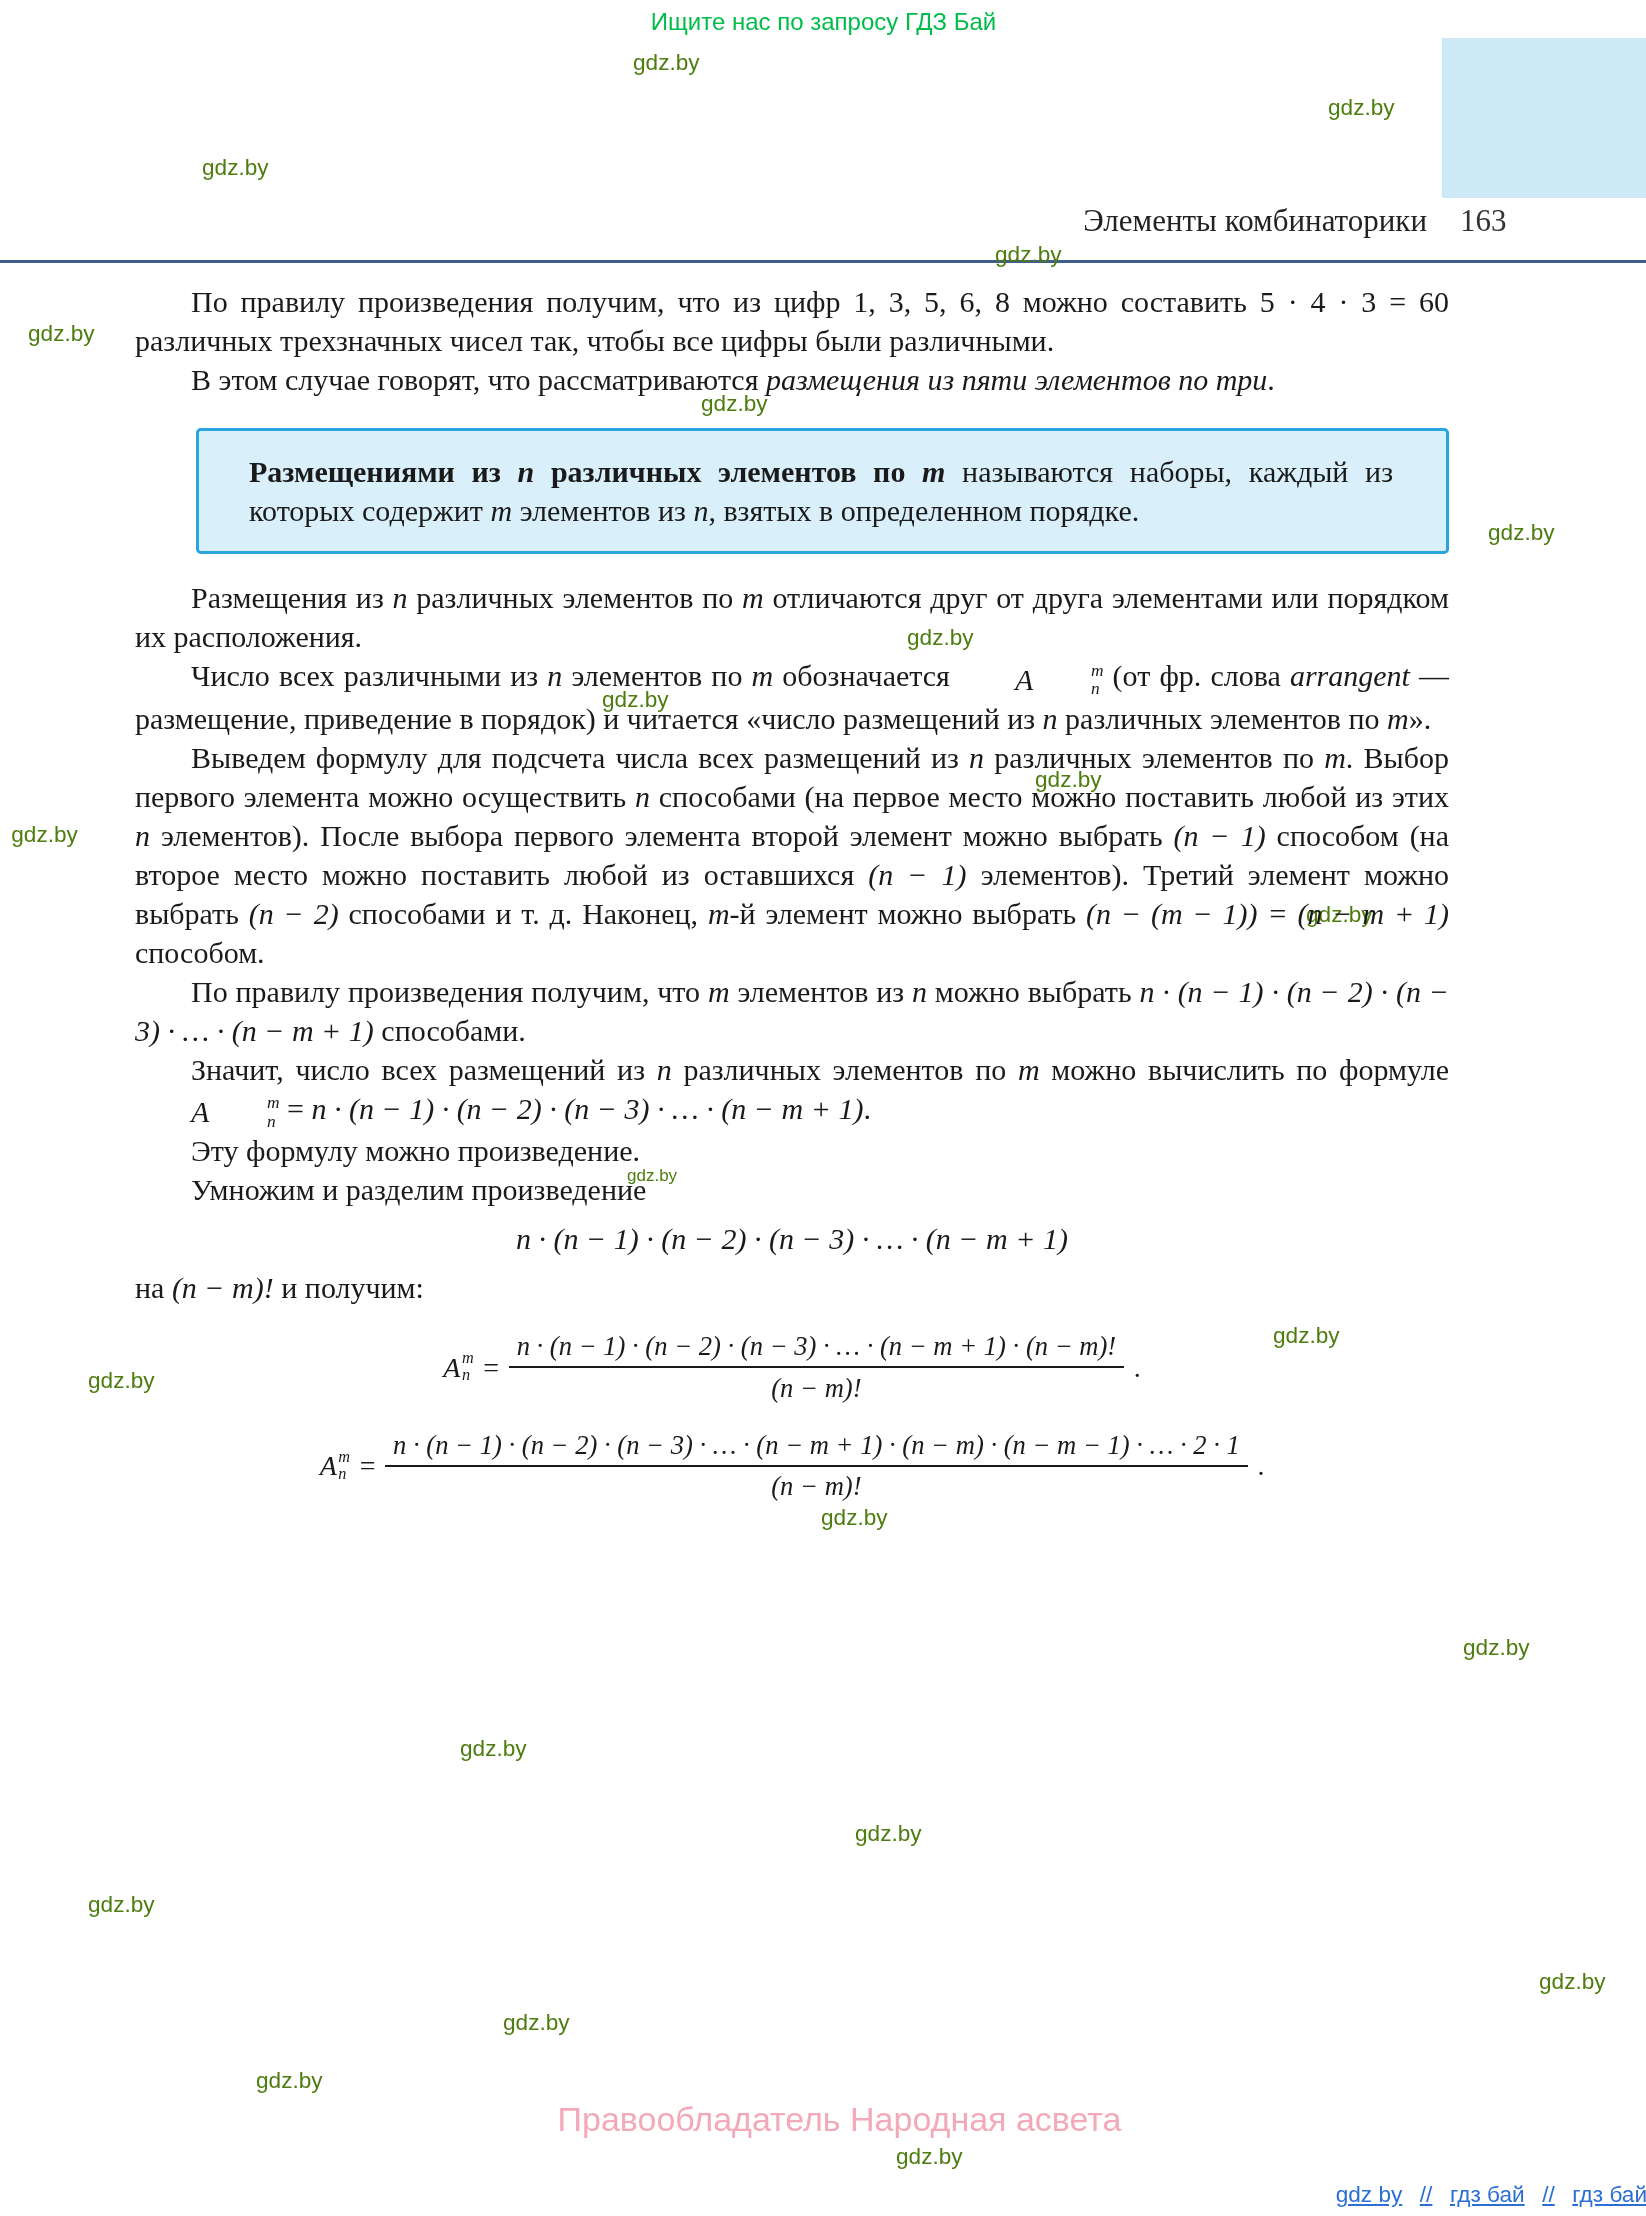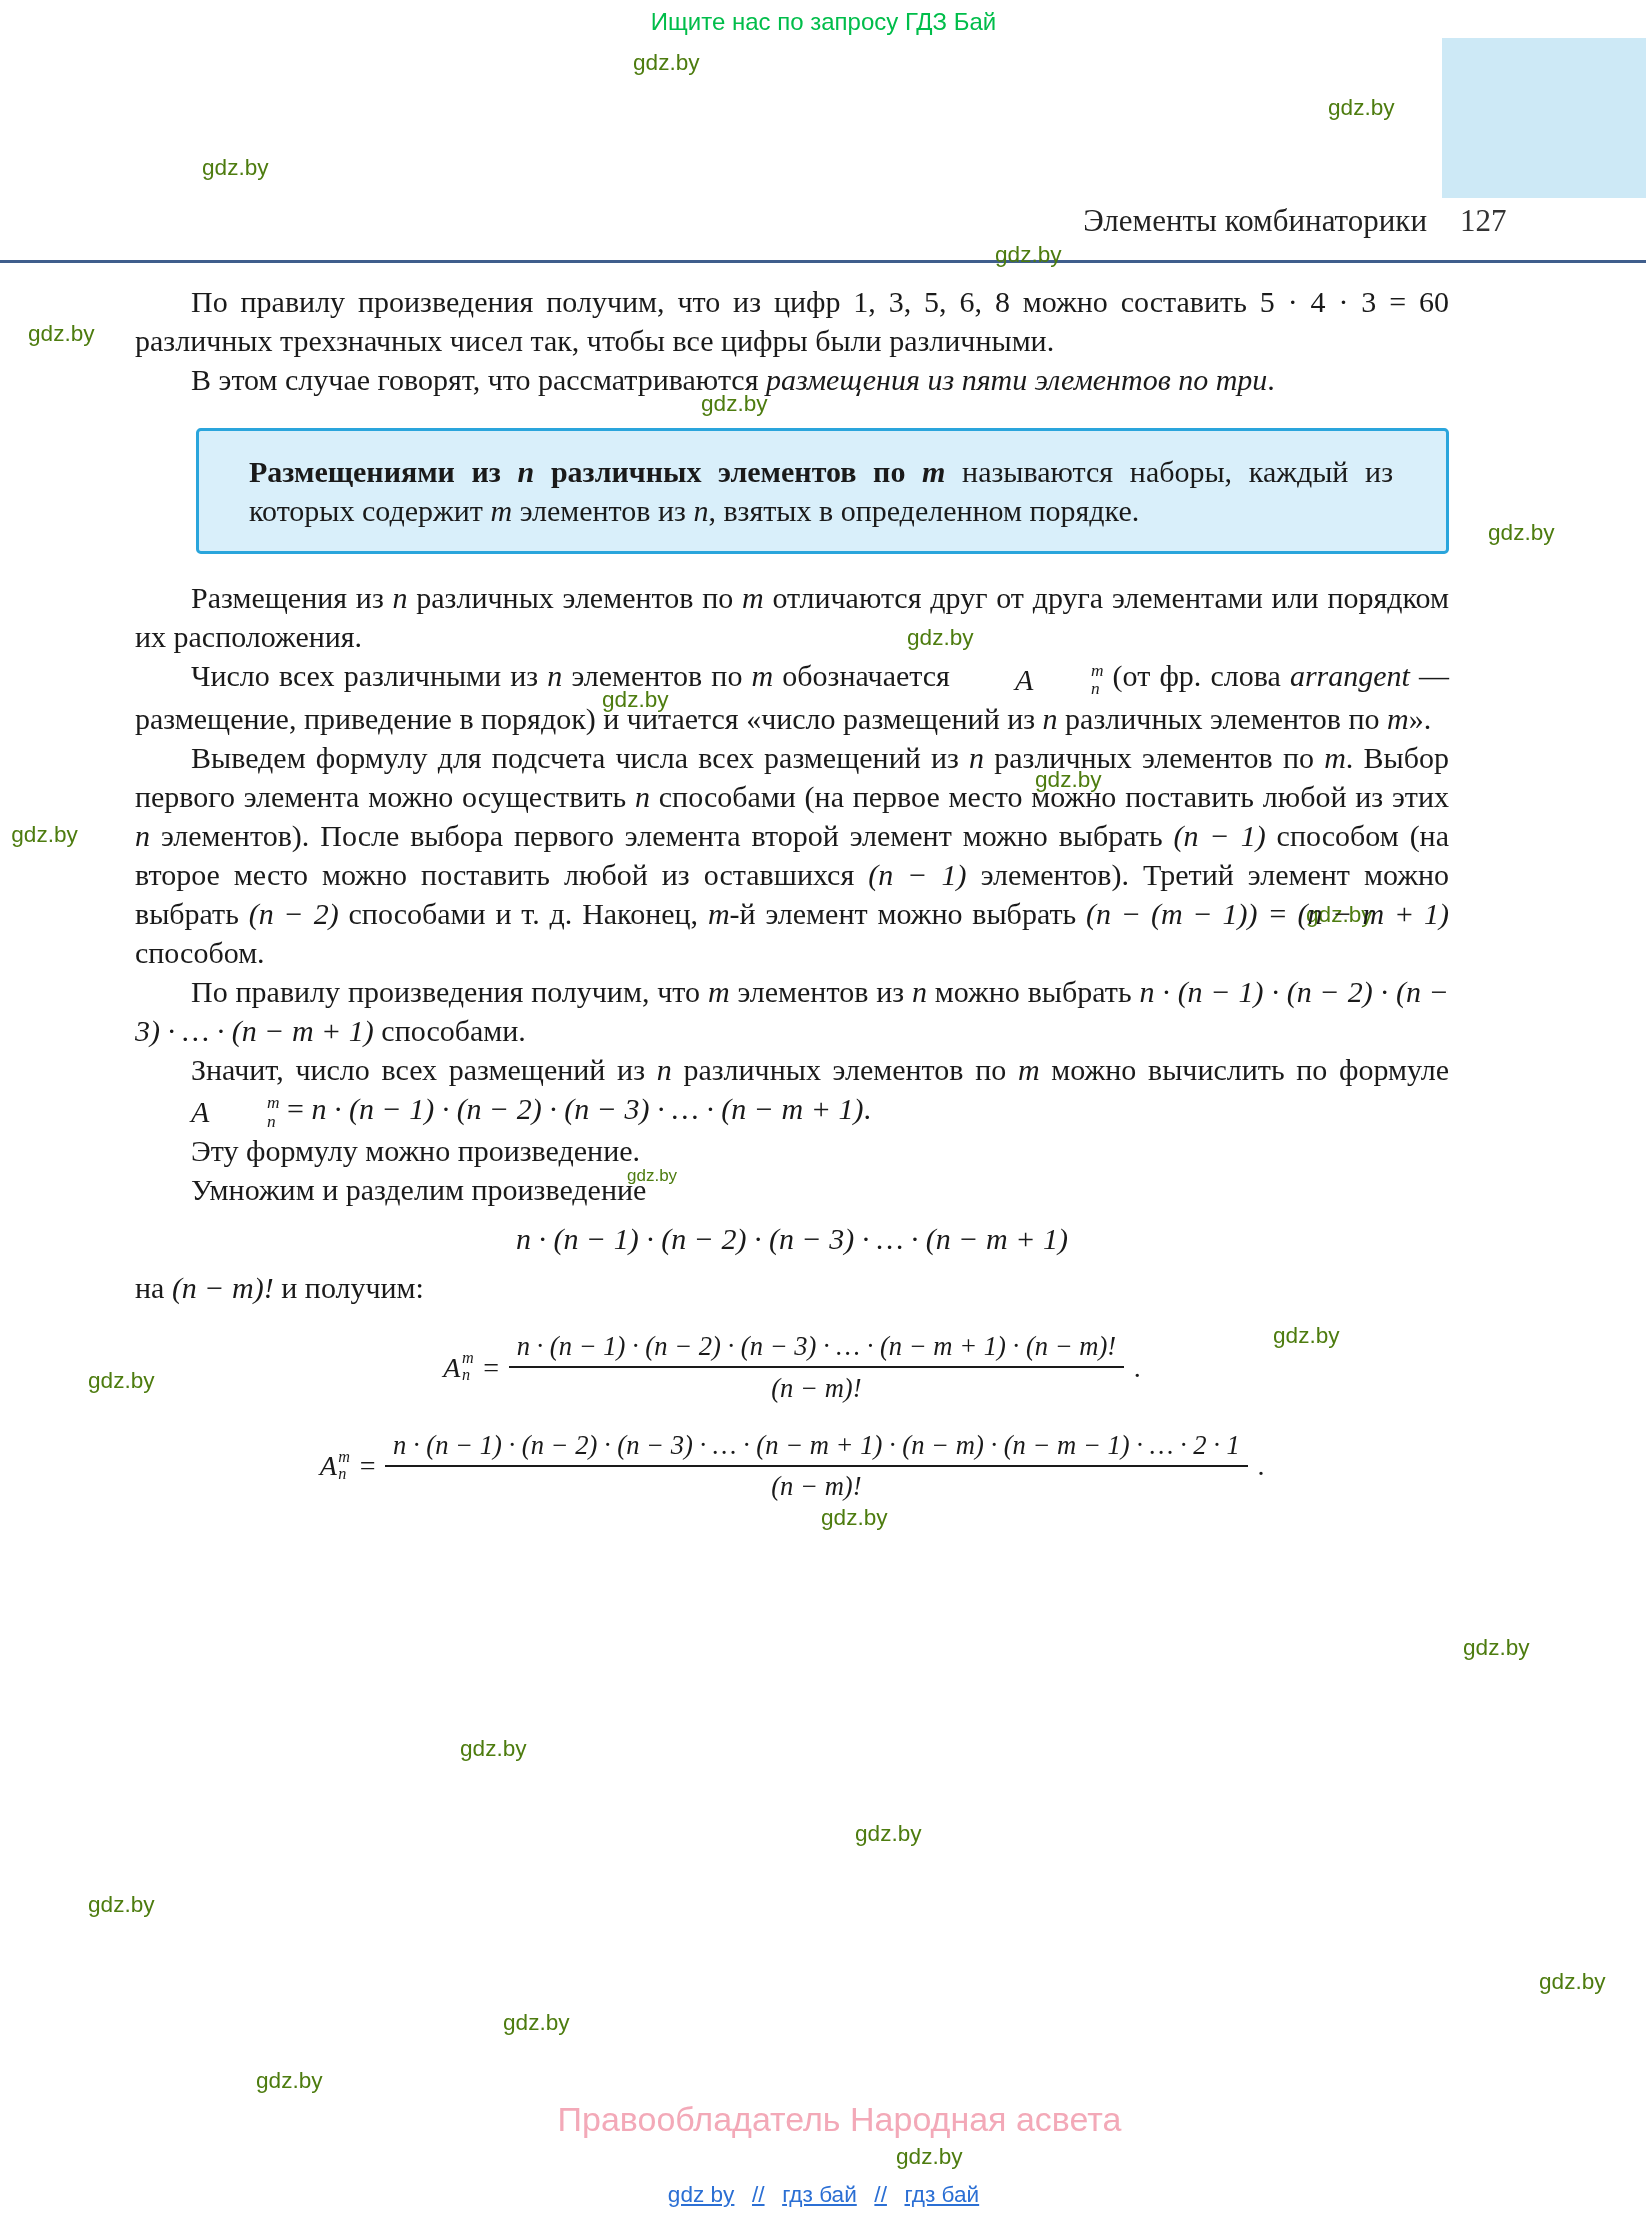--- a/index.html
+++ b/index.html
@@ -60,37 +60,37 @@
   .supsub { display:inline-flex; align-items:center; vertical-align:middle; }
   .ssb { }
   .ssc { display:inline-flex; flex-direction:column; font-size:0.58em; line-height:1.05; margin-left:1.6px; }
 
   .footer-copy {
     position:absolute; top:2100px; left:16px; width:100%; text-align:center;
     font-family:"Liberation Sans",sans-serif; font-size:34px;
     color:var(--footer_pink,#f3a9b8);
   }
   .footer-links {
-    position:absolute; top:2182px; left:0; width:100%; text-align:center;
+    position:absolute; top:2182px; left:0; width:100%; text-align:right;
     font-family:"Liberation Sans",sans-serif; font-size:22.6px;
     color:var(--link_blue,#2b6fd4);
   }
   .footer-links a { color:var(--link_blue,#2b6fd4); text-decoration:underline; }
   .footer-links span.sep { margin:0 11.3px; text-decoration:underline; }
 </style>
 </head>
 <body>
 
 <div class="page">
 
   <div class="banner">Ищите нас по запросу ГДЗ Бай</div>
 
   <div class="corner-box"></div>
   <div class="header-title">Элементы комбинаторики</div>
-  <div class="page-num">127</div>
+  <div class="page-num">163</div>
   <div class="rule"></div>
 
   <div class="wm" style="left:633px;top:50px">gdz.by</div>
   <div class="wm" style="left:1328px;top:95px">gdz.by</div>
   <div class="wm" style="left:202px;top:155px">gdz.by</div>
   <div class="wm" style="left:995px;top:242px">gdz.by</div>
   <div class="wm" style="left:28px;top:321px">gdz.by</div>
   <div class="wm" style="left:701px;top:391px">gdz.by</div>
   <div class="wm" style="left:1488px;top:520px">gdz.by</div>
   <div class="wm" style="left:907px;top:625px">gdz.by</div>

